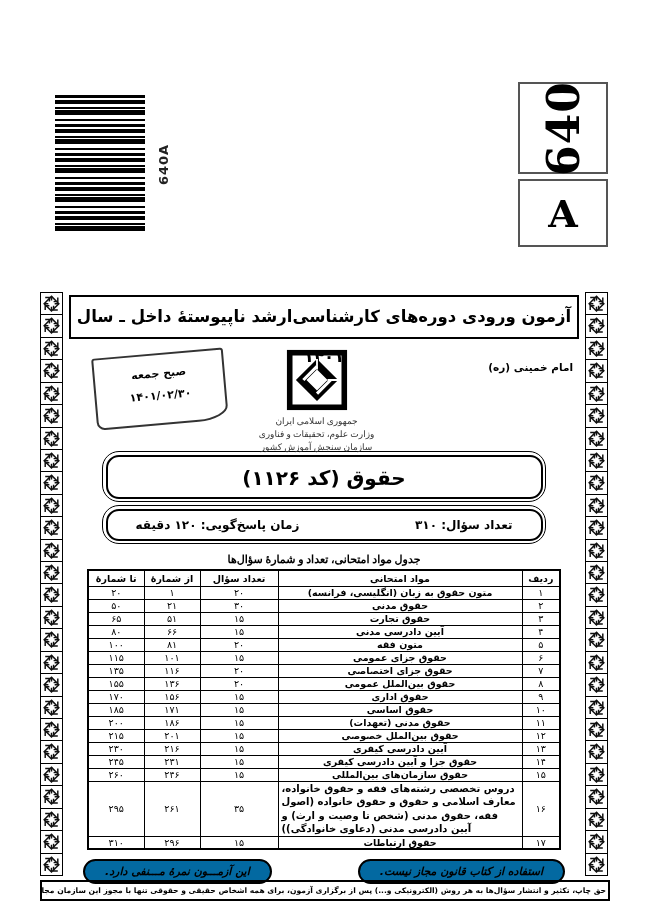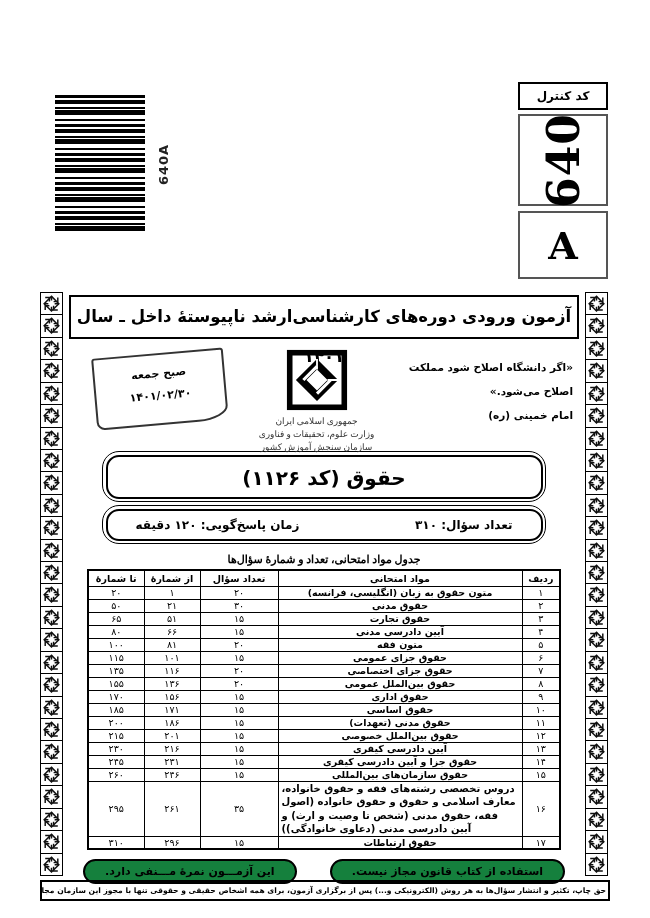--- a/index.html
+++ b/index.html
@@ -93,42 +93,41 @@
     text-align:center; overflow:hidden; white-space:nowrap;
   }
   table.subjects th { font-weight:bold; height:16px; }
   td.subject { text-align:right; font-weight:bold; padding-right:6px; }
   td.subject.small { font-size:10px; white-space:normal; line-height:1.35; text-align:left; height:24px; }
 
   
   .notices { display:flex; justify-content:space-between; margin:9px 20px 0 20px; }
   .notice {
     border:2px solid #000; border-radius:14px; height:25px; line-height:22px;
-    padding:0 20px; font-size:11px; font-weight:bold; text-align:center; background:#15803d;
+    padding:0 20px; font-size:11px; font-weight:bold; text-align:center; background:#0369a1;font-style:italic;
   }
 
   
   .footer-bar {
     position:absolute; left:40px; width:570px; top:880px;
     border:2.5px solid #000; padding:4px 2px; text-align:center;
     font-size:7.6px; font-weight:bold; white-space:nowrap; overflow:hidden;
   }
 </style>
 </head>
 <body>
 
 <div class="page">
 
   <div class="barcode-wrap">
     <div class="barcode-stripes"></div>
     <div class="barcode-label">640A</div>
   </div>
 
   <div class="control-col">
-    <div class="control-label">کد کنترل</div>
     <div class="booklet-num-box">
       <span>640</span>
     </div>
     <div class="booklet-series-box">
       <span>A</span>
     </div>
   </div>
 
   <div class="frame">
     <div class="tile-col left" id="tiles-left">
@@ -603,21 +602,20 @@
           </svg>
         </div>
       </div>
 
     <div class="content">
 
       <div class="title-bar">آزمون ورودی دوره‌های کارشناسی‌ارشد ناپیوستهٔ داخل ـ سال ۱۴۰۱</div>
 
       <div class="header-row">
         <div class="quote">
-          <div>«اگر دانشگاه اصلاح شود مملکت اصلاح می‌شود.»</div>
           <div>امام خمینی (ره)</div>
         </div>
         <div class="org">
           <svg class="logo" viewBox="0 0 100 100" xmlns="http://www.w3.org/2000/svg">
             <rect x="6" y="6" width="88" height="88" fill="none" stroke="#000" stroke-width="9"></rect>
             <path fill="#000" fill-rule="evenodd" d="M50 16 L84 50 L50 84 L16 50 Z M50 33 L33 50 L50 67 L67 50 Z"></path>
             <path d="M28 50 L50 28 M50 72 L72 50" stroke="#fff" stroke-width="5" fill="none"></path>
             <path d="M50 16 L50 33 M67 50 L84 50" stroke="#fff" stroke-width="3" fill="none"></path>
           </svg>
           <div class="org-line">جمهوری اسلامی ایران</div>

